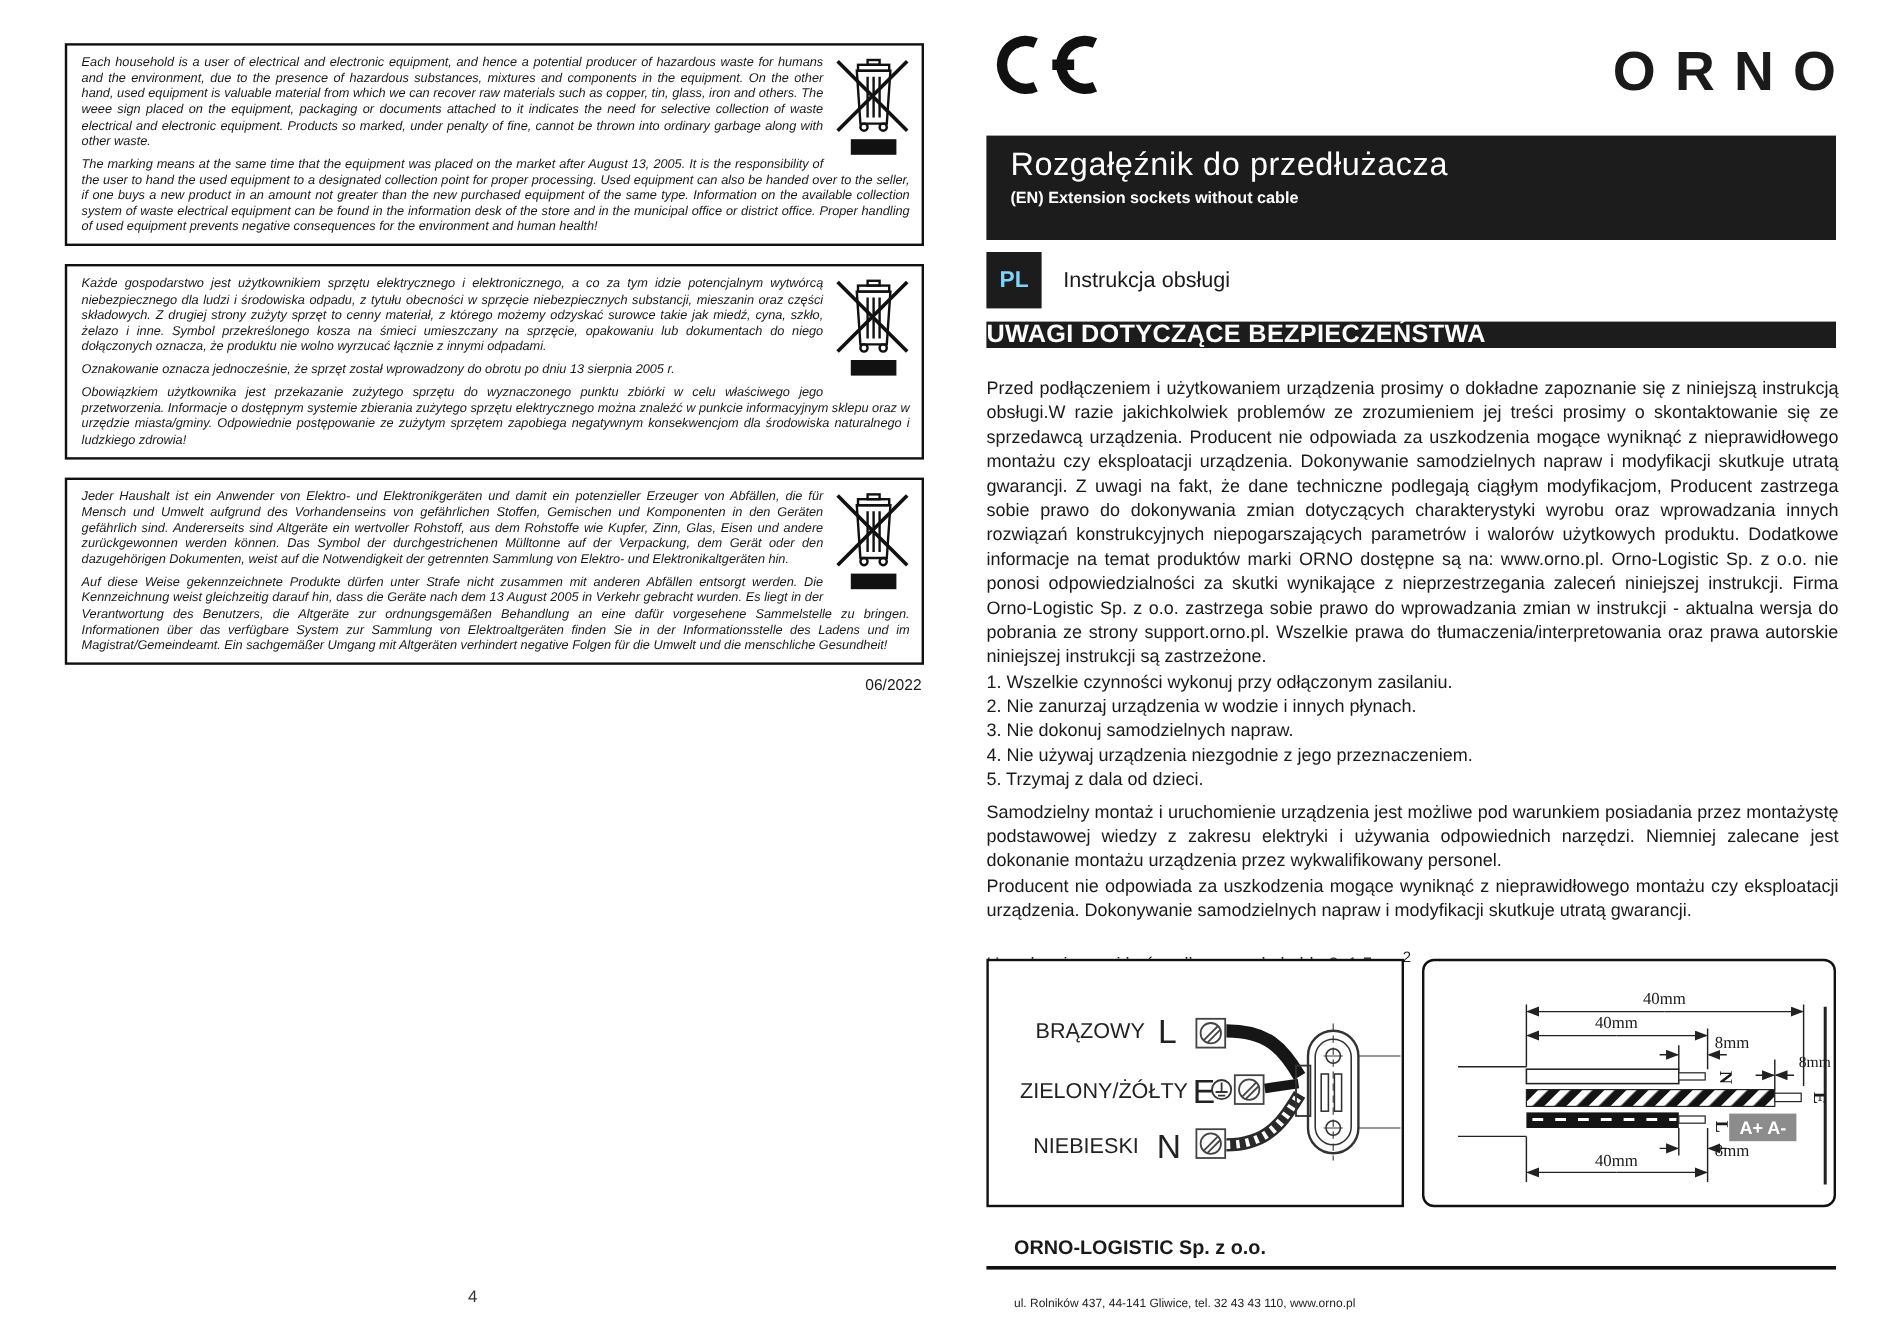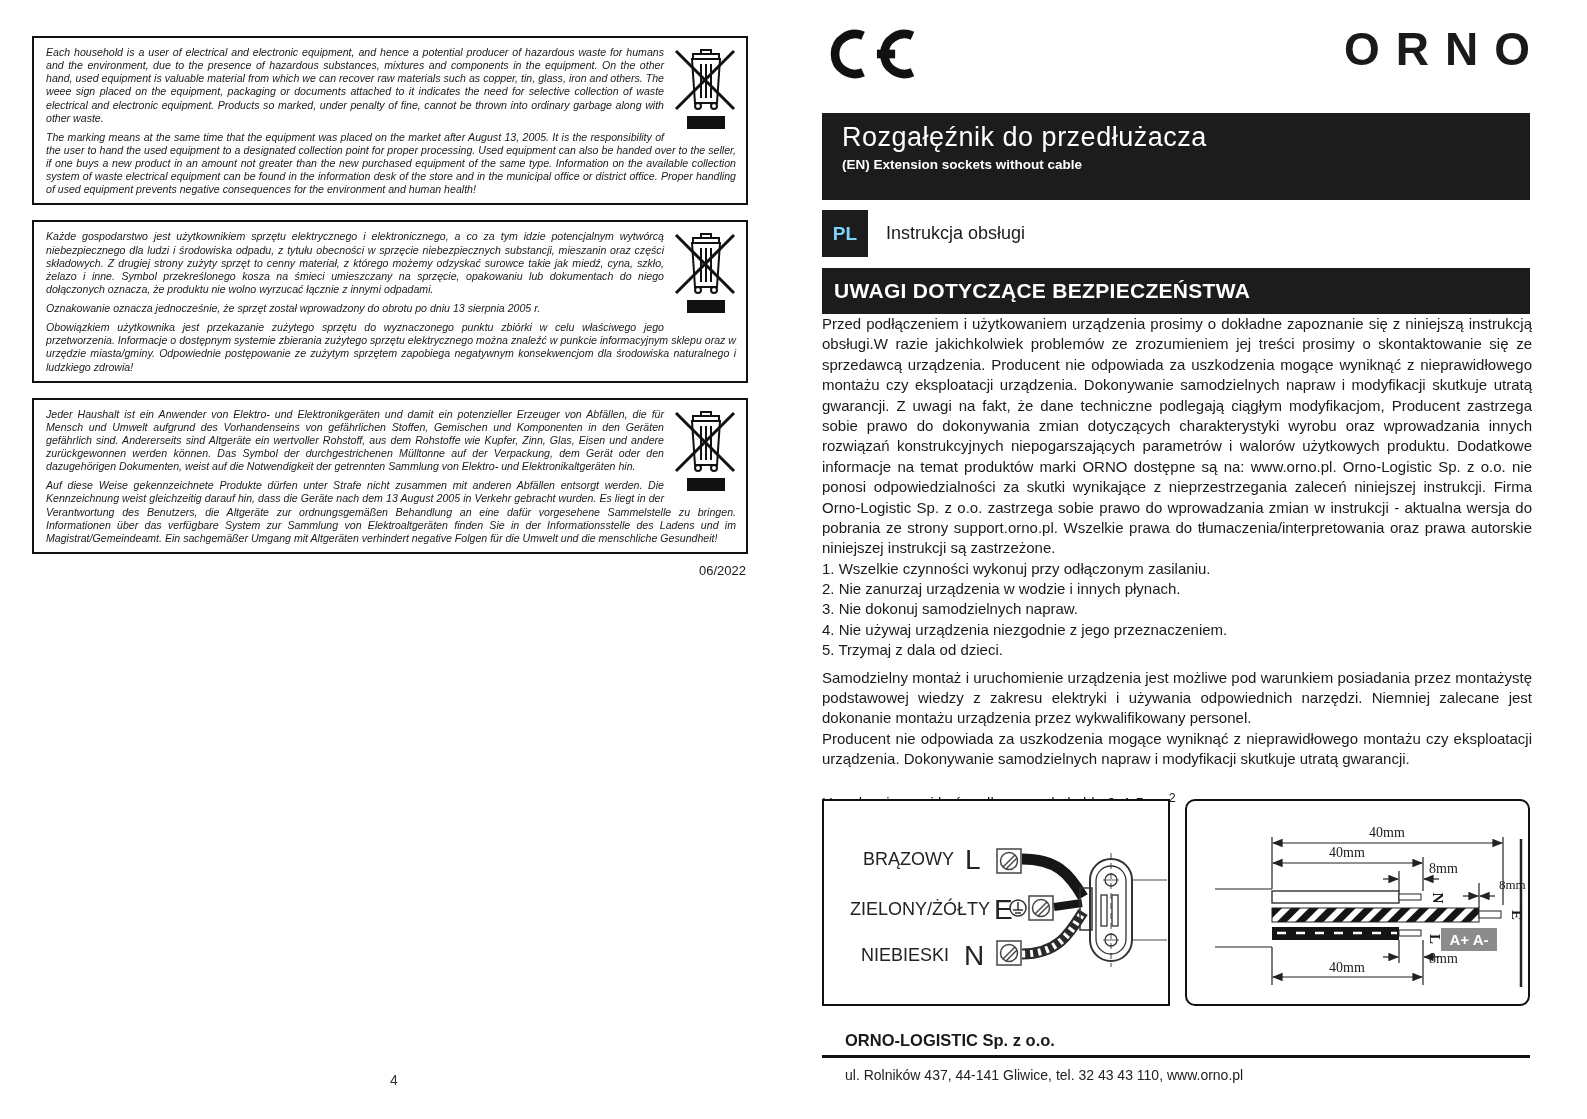--- a/index.html
+++ b/index.html
@@ -1,61 +1,61 @@
 <!DOCTYPE html>
 <html><head>
 <meta charset="utf-8">
 <style>
   * { margin:0; padding:0; box-sizing:border-box; }
   html,body { background:#fff; }
   body { font-family:"Liberation Sans", sans-serif; color:#1a1a1a; }
   .page { position:relative; width:1587px; height:1119px; background:#fff; overflow:hidden; }
 
   
-  .left-col { position:absolute; left:32px; top:36px; width:716px; }
+  .left-col { position:absolute; left:54px; top:36px; width:716px; }
   .weee-box { border:2px solid #111; padding:8px 10px 7px 12px; margin-bottom:15px; font-style:italic;
               font-size:10.6px; line-height:1.24; text-align:justify; }
   .weee-box p { margin-bottom:6px; }
   .weee-box p:last-child { margin-bottom:0; }
   .weee-icon { float:right; margin:0 0 4px 10px; }
   .doc-date { text-align:right; font-size:13px; padding-right:2px; margin-top:-6px; }
   .page-number { position:absolute; left:390px; top:1072px; font-size:14px; color:#333; }
 
   
   .right-col { position:absolute; left:822px; top:0; width:708px; }
   .ce-mark { position:absolute; left:0px; top:28px; }
-  .brand { position:absolute; right:0px; top:22px; font-size:46px; font-weight:900; letter-spacing:16px;
+  .brand { position:absolute; right:0px; top:32px; font-size:46px; font-weight:900; letter-spacing:16px;
            margin-right:-16px; font-family:"Liberation Sans", sans-serif;margin-left:20px; }
   .title-bar { position:absolute; left:0; top:113px; width:708px; height:87px; background:#1c1c1c; color:#fff;
                padding:9px 14px 0 20px; }
   .title-bar h1 { font-size:27px; font-weight:400; letter-spacing:0.5px; margin-bottom:3px; }
   .title-bar .sub { font-size:13.5px; font-weight:bold; line-height:1.3; }
   .pl-row { position:absolute; left:0; top:210px; height:47px; display:flex; align-items:center; }
   .pl-badge { width:46px; height:47px; background:#1c1c1c; color:#7dd3fc; font-size:19px; font-weight:bold;
               display:flex; align-items:center; justify-content:center; }
   .pl-label { font-size:18px; margin-left:18px; }
-  .section-bar { position:absolute; left:0; top:268px; width:708px; height:46px; background:#1c1c1c; color:#fff;
-                 display:flex; align-items:center; padding-left:12px; font-size:21px; font-weight:bold;
+  .section-bar { position:absolute; left:0; top:268px; width:708px; height:22px; background:#1c1c1c; color:#fff;
+                 display:flex; align-items:center; font-size:21px; font-weight:bold;
                  letter-spacing:0.3px;text-align:center; }
   .body-flow { position:absolute; left:0; top:314px; width:710px; font-size:15px; line-height:1.36; }
   .body-flow p.just { text-align:justify; }
   .safety-list div { line-height:1.36; }
   .para-gap { margin-top:7px; }
   .cable-note { margin-top:20px; }
   .conn-heading { margin-top:16px; font-size:15px; font-weight:bold; }
 
   .diagram-row { position:absolute; left:0; top:799px; width:708px; display:flex; justify-content:space-between; }
   .diag-box { border:2px solid #111; background:#fff; }
   .diag-box.left  { width:348px; height:207px; }
   .diag-box.right { width:345px; height:207px;border-radius:10px; }
 
   .footer { position:absolute; left:0; top:1031px; width:708px; }
   .footer .company { font-size:16.5px; font-weight:bold; padding-left:23px; padding-bottom:5px;
                      border-bottom:3px solid #111; }
-  .footer .address { font-size:14px; padding-left:23px; margin-top:9px; color:#222; }
+  .footer .address { font-size:10px; padding-left:23px; margin-top:23px; color:#222; }
 
   .dim-text { font-family:"Liberation Serif", serif; }
 </style>
 </head>
 <body>
 
 <div class="page">
 
   <div class="left-col">
 

